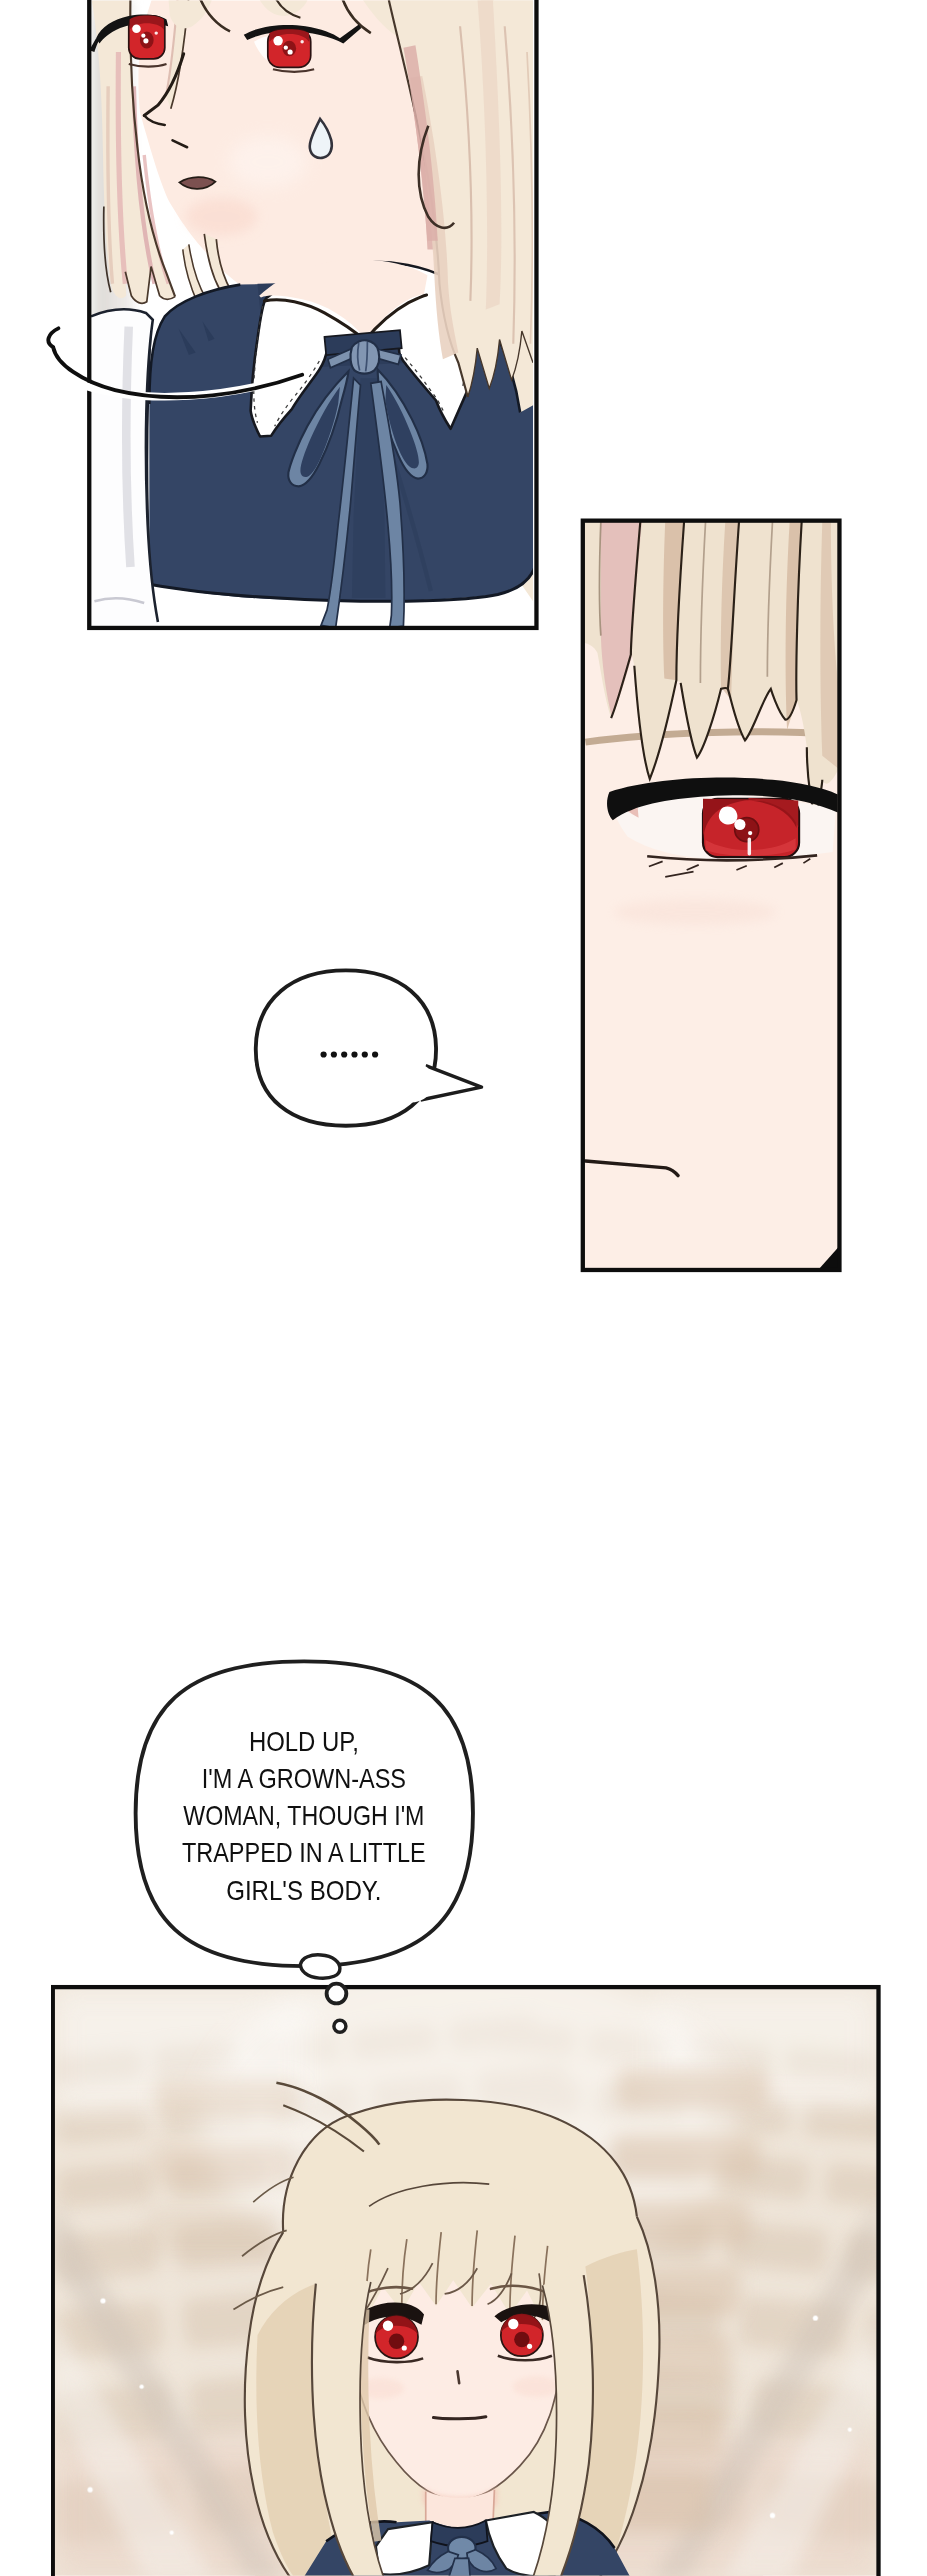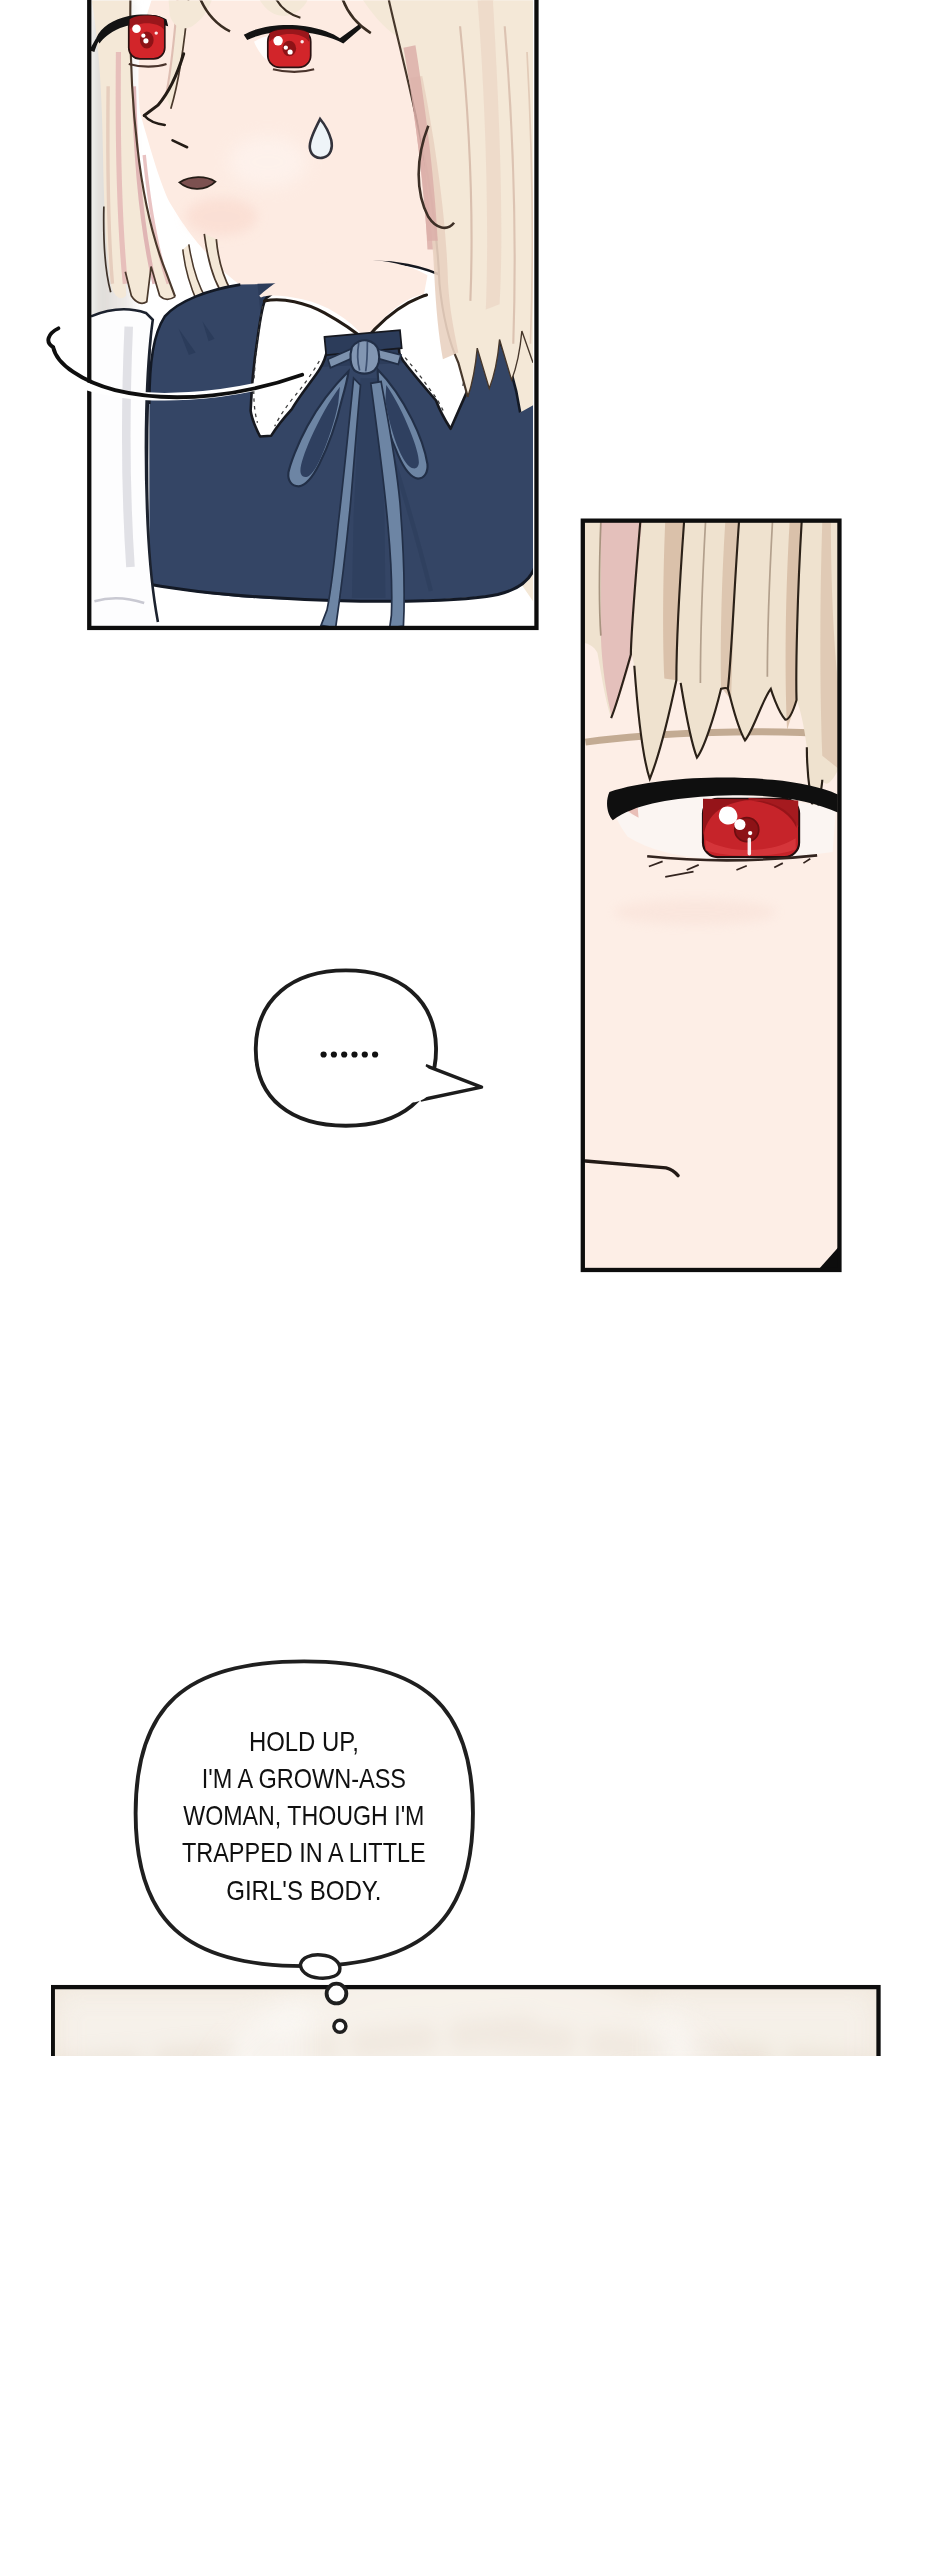--- a/index.html
+++ b/index.html
@@ -1,16 +1,16 @@
 <!DOCTYPE html>
 <html style="font-size:13.7px"><head>
 <meta charset="utf-8">
 <style>
 html,body{margin:0;padding:0;background:#fff;}
-#page{position:relative;width:927px;height:2056px;background:#ffffff;overflow:hidden;font-family:"Liberation Sans",sans-serif;}
+#page{position:relative;width:927px;height:2576px;background:#ffffff;overflow:hidden;font-family:"Liberation Sans",sans-serif;}
 svg{position:absolute;left:0;top:0;}
 </style>
 </head>
 <body>
 <div id="page">
 <svg width="927" height="2576" viewBox="0 0 1080 3000">
 <defs>
 <filter id="b3" x="-50%" y="-50%" width="200%" height="200%">
           <feGaussianBlur stdDeviation="3"></feGaussianBlur>
         </filter>

